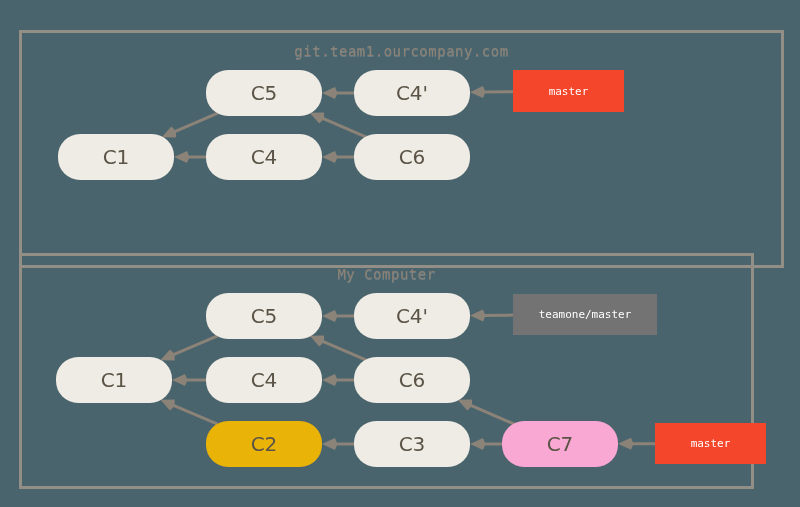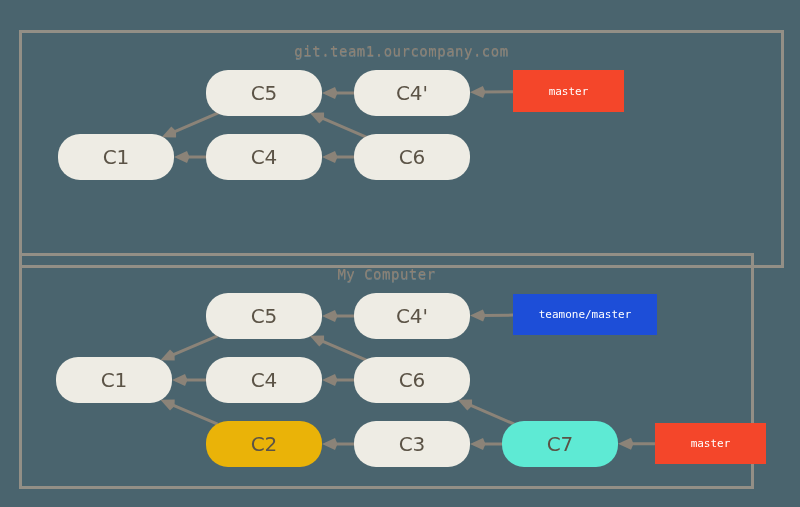--- a/index.html
+++ b/index.html
@@ -171,17 +171,17 @@
       <div class="panel" id="panel-local" style="left: 19px; top: 253px; width: 735px; height: 236px; border-color: rgb(147, 143, 134);">
         <div class="panel-title" style="color: rgb(141, 129, 115);">My Computer</div>
       </div>
       <div class="node" style="left: 206px; top: 293px; width: 116px; height: 46px; background: rgb(238, 236, 228); color: rgb(91, 83, 70);">C5</div>
       <div class="node" style="left: 354px; top: 293px; width: 116px; height: 46px; background: rgb(238, 236, 228); color: rgb(91, 83, 70);">C4'</div>
       <div class="node" style="left: 56px; top: 357px; width: 116px; height: 46px; background: rgb(238, 236, 228); color: rgb(91, 83, 70);">C1</div>
       <div class="node" style="left: 206px; top: 357px; width: 116px; height: 46px; background: rgb(238, 236, 228); color: rgb(91, 83, 70);">C4</div>
       <div class="node" style="left: 354px; top: 357px; width: 116px; height: 46px; background: rgb(238, 236, 228); color: rgb(91, 83, 70);">C6</div>
       <div class="node" style="left: 206px; top: 421px; width: 116px; height: 46px; background: #eab308; color: rgb(91, 83, 70);">C2</div>
       <div class="node" style="left: 354px; top: 421px; width: 116px; height: 46px; background: rgb(238, 236, 228); color: rgb(91, 83, 70);">C3</div>
-      <div class="node" style="left: 502px; top: 421px; width: 116px; height: 46px; background: #5eead4; color: rgb(91, 83, 70);">C7</div>
-      <div class="reflabel" style="left: 513px; top: 294px; width: 144px; height: 41px; background: #1d4ed8; color: rgb(255, 255, 255);">teamone/master</div>
+      <div class="node" style="left: 502px; top: 421px; width: 116px; height: 46px; background: #f9a8d4; color: rgb(91, 83, 70);">C7</div>
+      <div class="reflabel" style="left: 513px; top: 294px; width: 144px; height: 41px; background: #737373; color: rgb(255, 255, 255);">teamone/master</div>
       <div class="reflabel" style="left: 655px; top: 423px; width: 111px; height: 41px; background: rgb(244, 70, 42); color: rgb(255, 255, 255);">master</div>
     </div>
 </div>
 
 </body></html>

